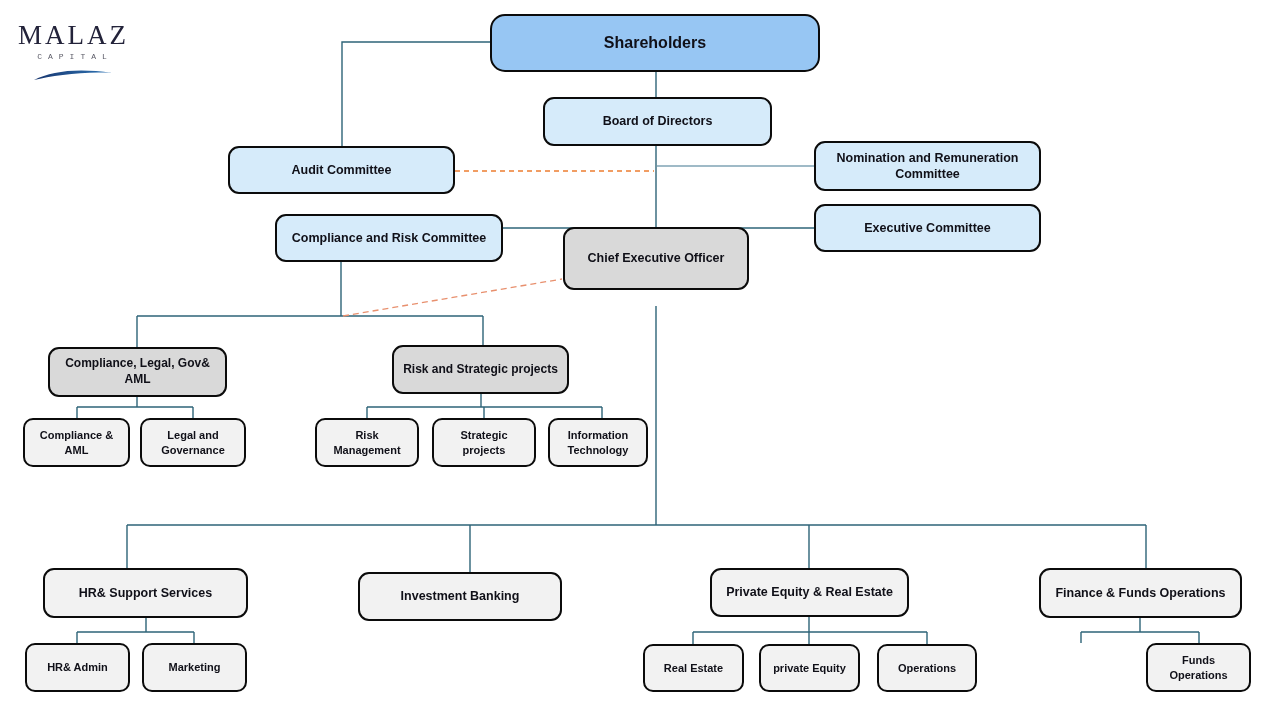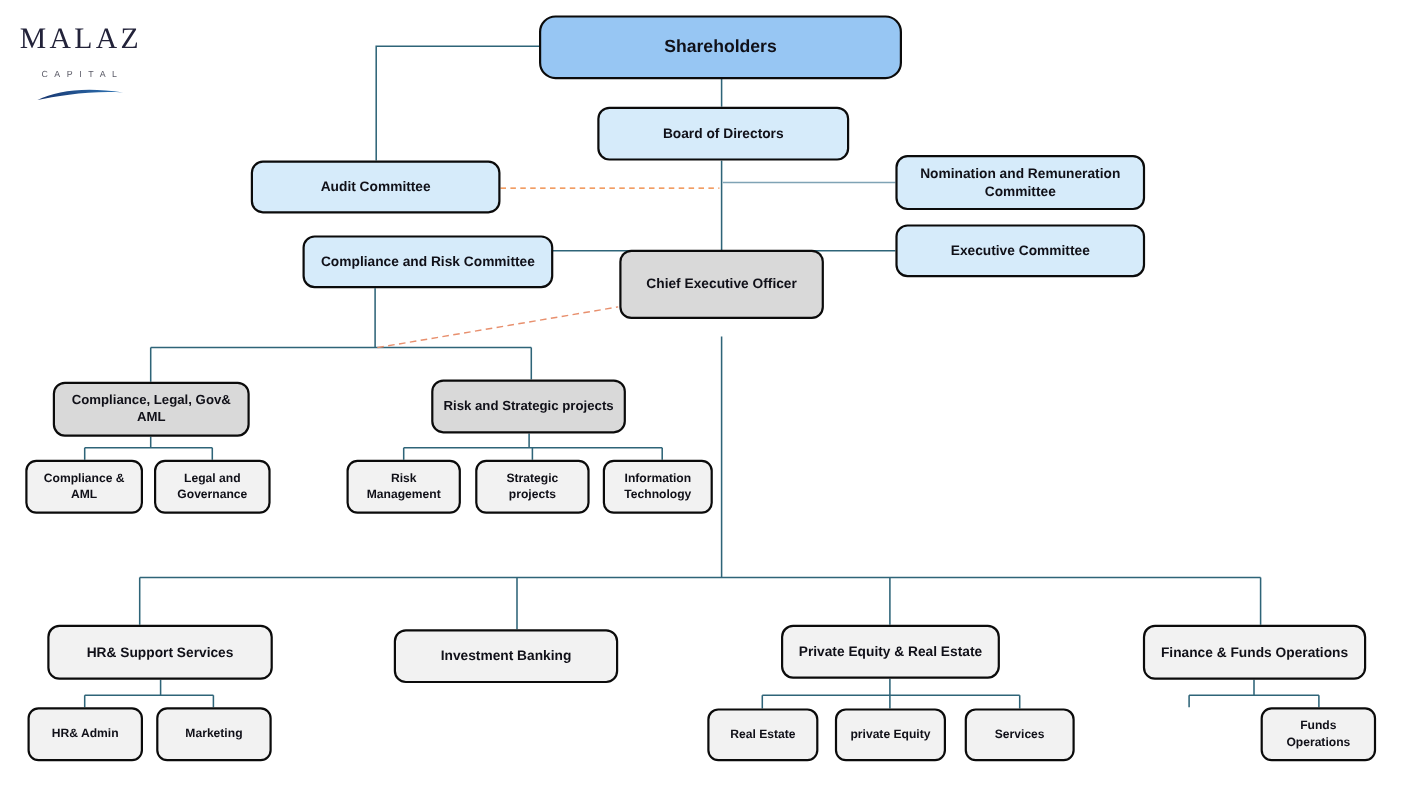--- a/index.html
+++ b/index.html
@@ -8,22 +8,22 @@
     font-family:"Liberation Sans", sans-serif;overflow:hidden;
   }
   #stage{position:absolute;inset:0;width:1280px;height:720px;}
   
   .logo{position:absolute;left:18px;top:22px;width:110px;text-align:center;}
   .logo-title{
     font-family:"Liberation Serif", serif;font-size:27px;font-weight:400;
     letter-spacing:3px;color:#23233a;line-height:1;
   }
   .logo-sub{
-    font-family:Liberation Sans, sans-serif;font-size:8px;letter-spacing:6px;
-    color:#5a5a66;margin-top:14px;margin-left:4px;
+    font-family:Liberation Mono, monospace;font-size:8px;letter-spacing:6px;
+    color:#5a5a66;margin-top:3px;margin-left:4px;
   }
   .logo-swoosh{margin-top:6px;}
   
   svg.wires{position:absolute;inset:0;pointer-events:none;}
   .wire{stroke:var(--line_color,#2E6478);stroke-width:1.4;fill:none;}
   .wire-light{stroke:var(--line_light,#7FA3B5);stroke-width:1.4;fill:none;}
   .wire-dash-orange{stroke:var(--dash_orange,#ED7D31);stroke-width:1.3;fill:none;stroke-dasharray:5 4;}
   .wire-dash-salmon{stroke:var(--dash_salmon,#E8906E);stroke-width:1.3;fill:none;stroke-dasharray:6 4;}
   
   .node{
@@ -154,21 +154,21 @@
 
   <div class="node node-main" style="left:710px;top:568px;width:199px;height:49px;">
     <span>Private Equity &amp; Real Estate</span>
   </div>
 
   <div class="node node-leaf" style="left:759px;top:644px;width:101px;height:48px;">
     <span>private Equity</span>
   </div>
 
   <div class="node node-leaf" style="left:877px;top:644px;width:100px;height:48px;">
-    <span>Services</span>
+    <span>Operations</span>
   </div>
 
   <div class="node node-main" style="left:1039px;top:568px;width:203px;height:50px;">
     <span>Finance &amp; Funds Operations</span>
   </div>
 
 
   <div class="node node-leaf" style="left:1146px;top:643px;width:105px;height:49px;">
     <span>Funds Operations</span>
   </div>

